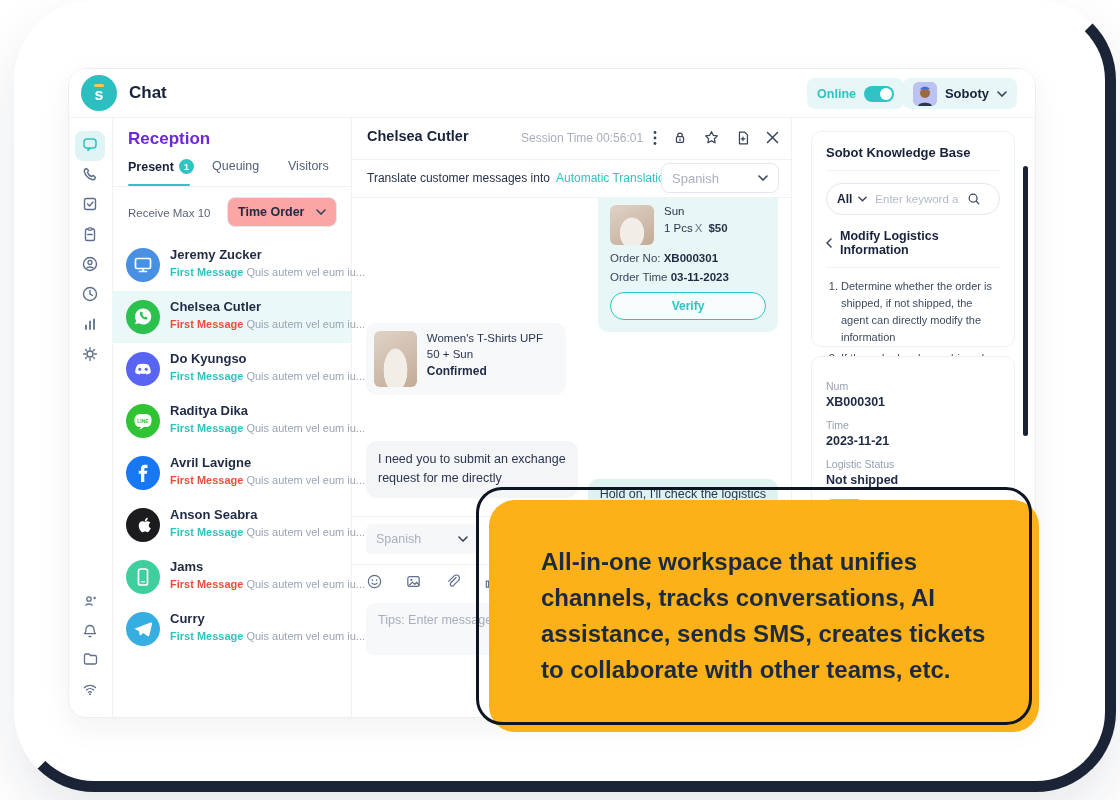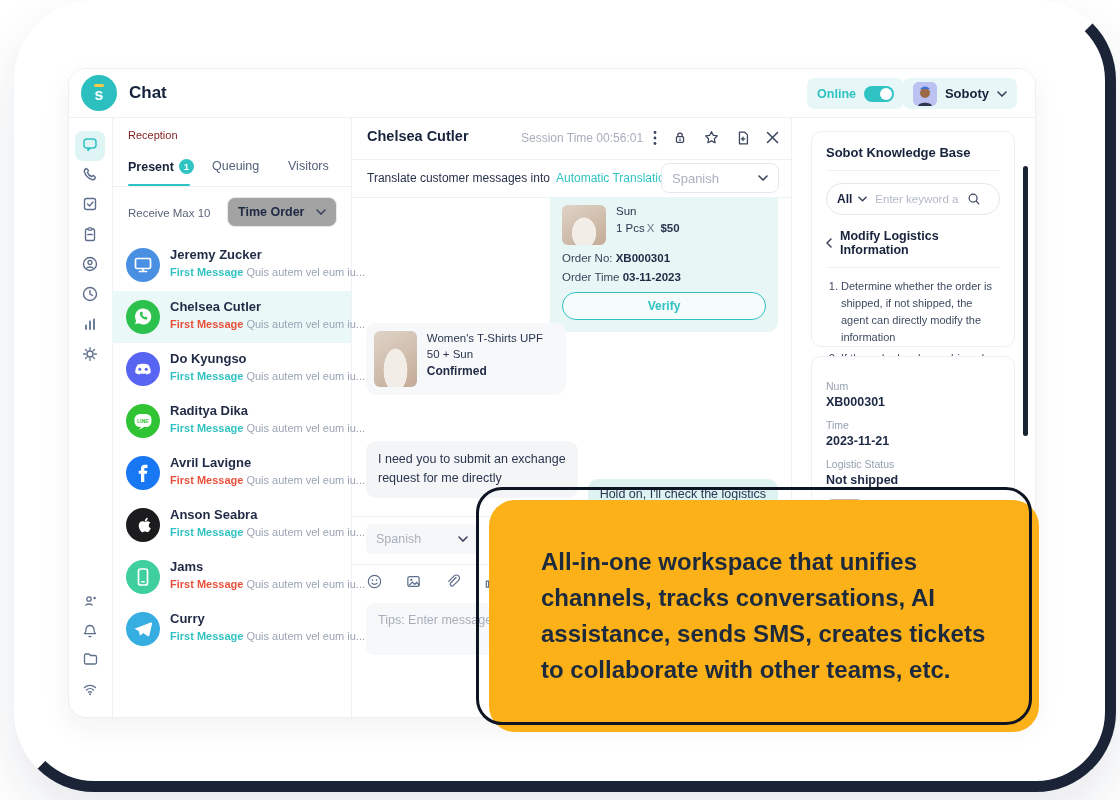--- a/index.html
+++ b/index.html
@@ -32,52 +32,52 @@
   .user-pill b{font-size:13px;color:#17223B;}
   .chev{color:#39435C;display:inline-flex;}
   
   .rail{left:0;top:48px;width:43px;height:600px;border-right:1px solid #F0F1F5;}
   .rail .ric{left:12px;width:18px;height:18px;color:#5E6E8C;}
   .rail .active-box{left:6px;top:14px;width:30px;height:30px;border-radius:8px;background:#DFF4F4;}
   .reception{left:43px;top:48px;width:239px;height:600px;border-right:1px solid #F0F1F5;}
   .chatcol{left:282px;top:48px;width:440px;height:600px;border-right:1px solid #F0F1F5;}
   .rightpanel{left:722px;top:48px;width:244px;height:600px;}
   
-  .rc-title{left:16px;top:12px;font-size:11px;font-weight:400;color:#7f1d1d;}
+  .rc-title{left:16px;top:12px;font-size:17px;font-weight:700;color:#6d28d9;}
   .tabs{left:0;top:42px;width:239px;height:27px;border-bottom:1px solid #EDEFF3;}
   .tab{position:absolute;top:0;font-size:12.5px;color:#55617A;display:flex;align-items:center;gap:5px;}
   .tab.on{color:#17223B;font-weight:700;}
   .tab .badge{width:15px;height:15px;border-radius:50%;background:#2FC3C3;color:#fff;font-size:9.5px;
     display:flex;align-items:center;justify-content:center;font-weight:700;}
   .tab-underline{left:16px;top:67px;width:62px;height:2px;background:#2FC3C3;border-radius:2px;}
   .recv-label{left:16px;top:90px;font-size:11.5px;color:#5A6578;}
   .sort-select{right:14px;top:80px;width:110px;height:30px;border:1px solid #E4E7EE;border-radius:8px;
     display:flex;align-items:center;justify-content:space-between;padding:0 10px;box-sizing:border-box;
-    font-size:12.5px;font-weight:600;color:#202B45;background:#a3a3a3;}
+    font-size:12.5px;font-weight:600;color:#202B45;background:#fca5a5;}
   .contact{left:0;width:239px;height:52px;}
   .contact.sel{background:#EAF8F8;}
   .cava{position:absolute;left:14px;top:9px;width:34px;height:34px;border-radius:50%;}
   .cname{position:absolute;left:58px;top:8px;font-size:13px;font-weight:700;color:#1F2A44;}
   .csub{position:absolute;left:58px;top:27px;font-size:11px;white-space:nowrap;}
   .fm{font-weight:700;margin-top:36px;}
   .fm.teal{color:#33C2C2;} .fm.red{color:#E8503A;}
   .prev{color:#9AA4B5;}
   
   .ch-header{left:0;top:0;width:440px;height:42px;border-bottom:1px solid #F0F1F5;}
   .ch-name{left:16px;top:11px;font-size:14.5px;font-weight:700;color:#17223B;}
   .ch-session{left:170px;top:14px;font-size:12px;color:#A7AEBC;}
   .ch-icons{right:12px;top:12px;display:flex;gap:15px;color:#39435C;align-items:center;}
   .tr-bar{left:0;top:42px;width:440px;height:38px;border-bottom:1px solid #F0F1F5;}
   .tr-text{left:16px;top:12px;font-size:12px;color:#27324B;display:flex;gap:6px;align-items:center;}
   .tr-link{color:#2FC3C3;}
   .lang-select{position:absolute;right:12px;top:4px;width:118px;height:30px;border:1px solid #E4E7EE;border-radius:8px;
     background:#fff;display:flex;align-items:center;justify-content:space-between;padding:0 10px;
     box-sizing:border-box;font-size:13px;color:#A9B0BE;}
   .msgs{left:0;top:80px;width:440px;height:319px;}
-  .order-bubble{right:13px;top:0;width:228px;border-radius:0 0 10px 10px;background:#E8F6F5;padding:8px 12px 12px;box-sizing:border-box;}
+  .order-bubble{right:13px;top:0;width:180px;border-radius:0 0 10px 10px;background:#E8F6F5;padding:8px 12px 12px;box-sizing:border-box;}
   .ob-row{display:flex;gap:10px;}
   .thumb{border-radius:6px;background:radial-gradient(ellipse at 50% 70%,#f2ede6 0 38%,rgba(0,0,0,0) 40%),linear-gradient(150deg,#dfd3c7,#c3ab96);}
   .ob-thumb{width:44px;height:40px;}
   .ob-name{font-size:11.5px;color:#2A3550;}
   .ob-qty{font-size:11.5px;color:#2A3550;margin-top:5px;}
   .ob-qty b{margin-left:4px;}
   .ob-x{color:#6A7489;margin:0 2px;}
   .ob-line{font-size:11.5px;color:#3A455C;margin-top:7px;}
   .ob-line b{color:#1F2A44;}
   .verify-btn{margin-top:9px;height:26px;border:1px solid #2FC3C3;border-radius:14px;background:rgba(255,255,255,.6);

